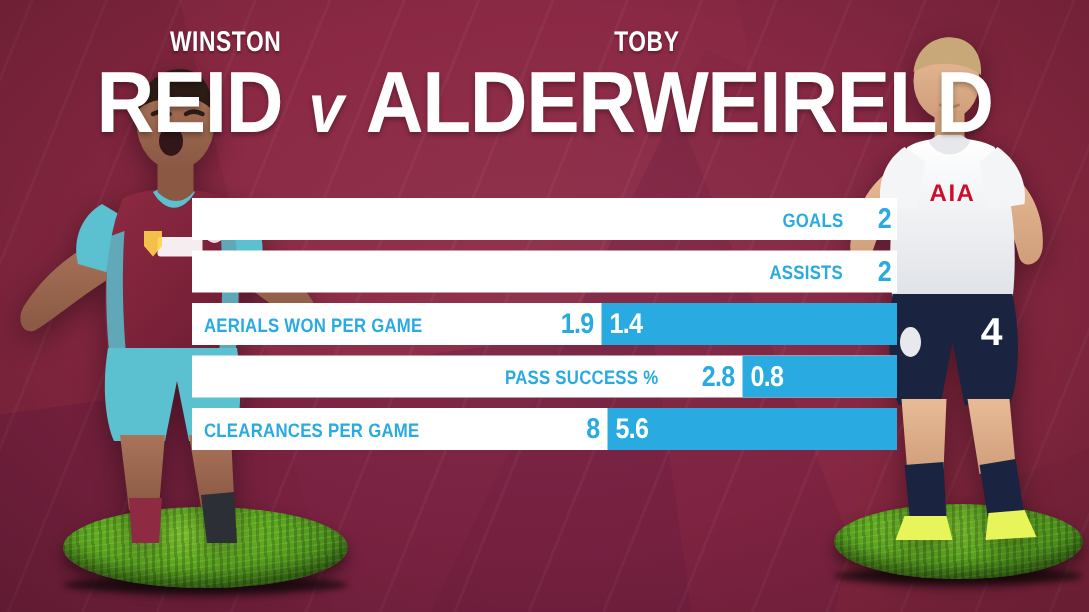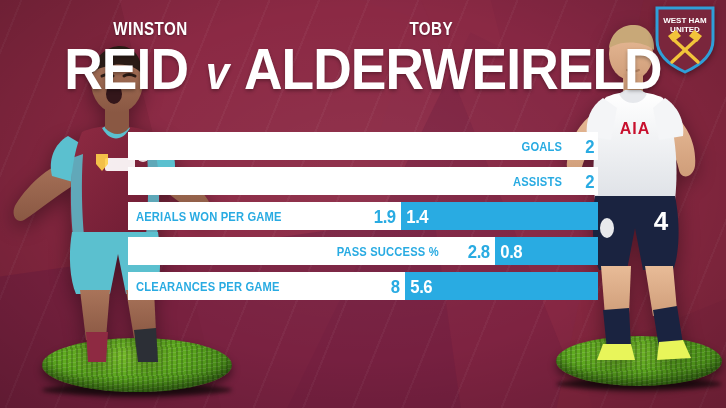--- a/index.html
+++ b/index.html
@@ -229,33 +229,20 @@
       <span class="fname" id="first-name-left">WINSTON</span>
       <span class="fname" id="first-name-right">TOBY</span>
     </div>
     <div id="surnames">
       <span>REID</span>
       <span class="vs">v</span>
       <span>ALDERWEIRELD</span>
     </div>
   </div>
 
-  <div id="club-badge">
-    <svg viewBox="0 0 62 70" xmlns="http://www.w3.org/2000/svg">
-      <path d="M3 4 L59 4 L59 36 C59 54 40 64 31 68 C22 64 3 54 3 36 Z" fill="#7a263c" stroke="#2f9fd8" stroke-width="3"></path>
-      <text x="31" y="19" font-family="Liberation Sans, sans-serif" font-size="8" font-weight="bold" fill="#ffffff" text-anchor="middle">WEST HAM</text>
-      <text x="31" y="28" font-family="Liberation Sans, sans-serif" font-size="8" font-weight="bold" fill="#ffffff" text-anchor="middle">UNITED</text>
-      <g stroke="#f2c43a" stroke-width="3.4" stroke-linecap="round">
-        <line x1="18" y1="58" x2="44" y2="34"></line>
-        <line x1="44" y1="58" x2="18" y2="34"></line>
-      </g>
-      <path d="M14 32 l8 -6 5 6 -8 6 Z" fill="#f2c43a"></path>
-      <path d="M48 32 l-8 -6 -5 6 8 6 Z" fill="#f2c43a"></path>
-    </svg>
-  </div>
 
   <div id="stats">
       <div class="stat-row">
         <div class="row-inner">
           <div class="val" style="right: 4px; color: rgb(41, 171, 226); transform-origin: right center;">2</div>
           <div class="lbl lbl-on-white lbl-right" style="right: 36px;">GOALS</div>
         </div>
       </div>
       <div class="stat-row">
         <div class="row-inner">

